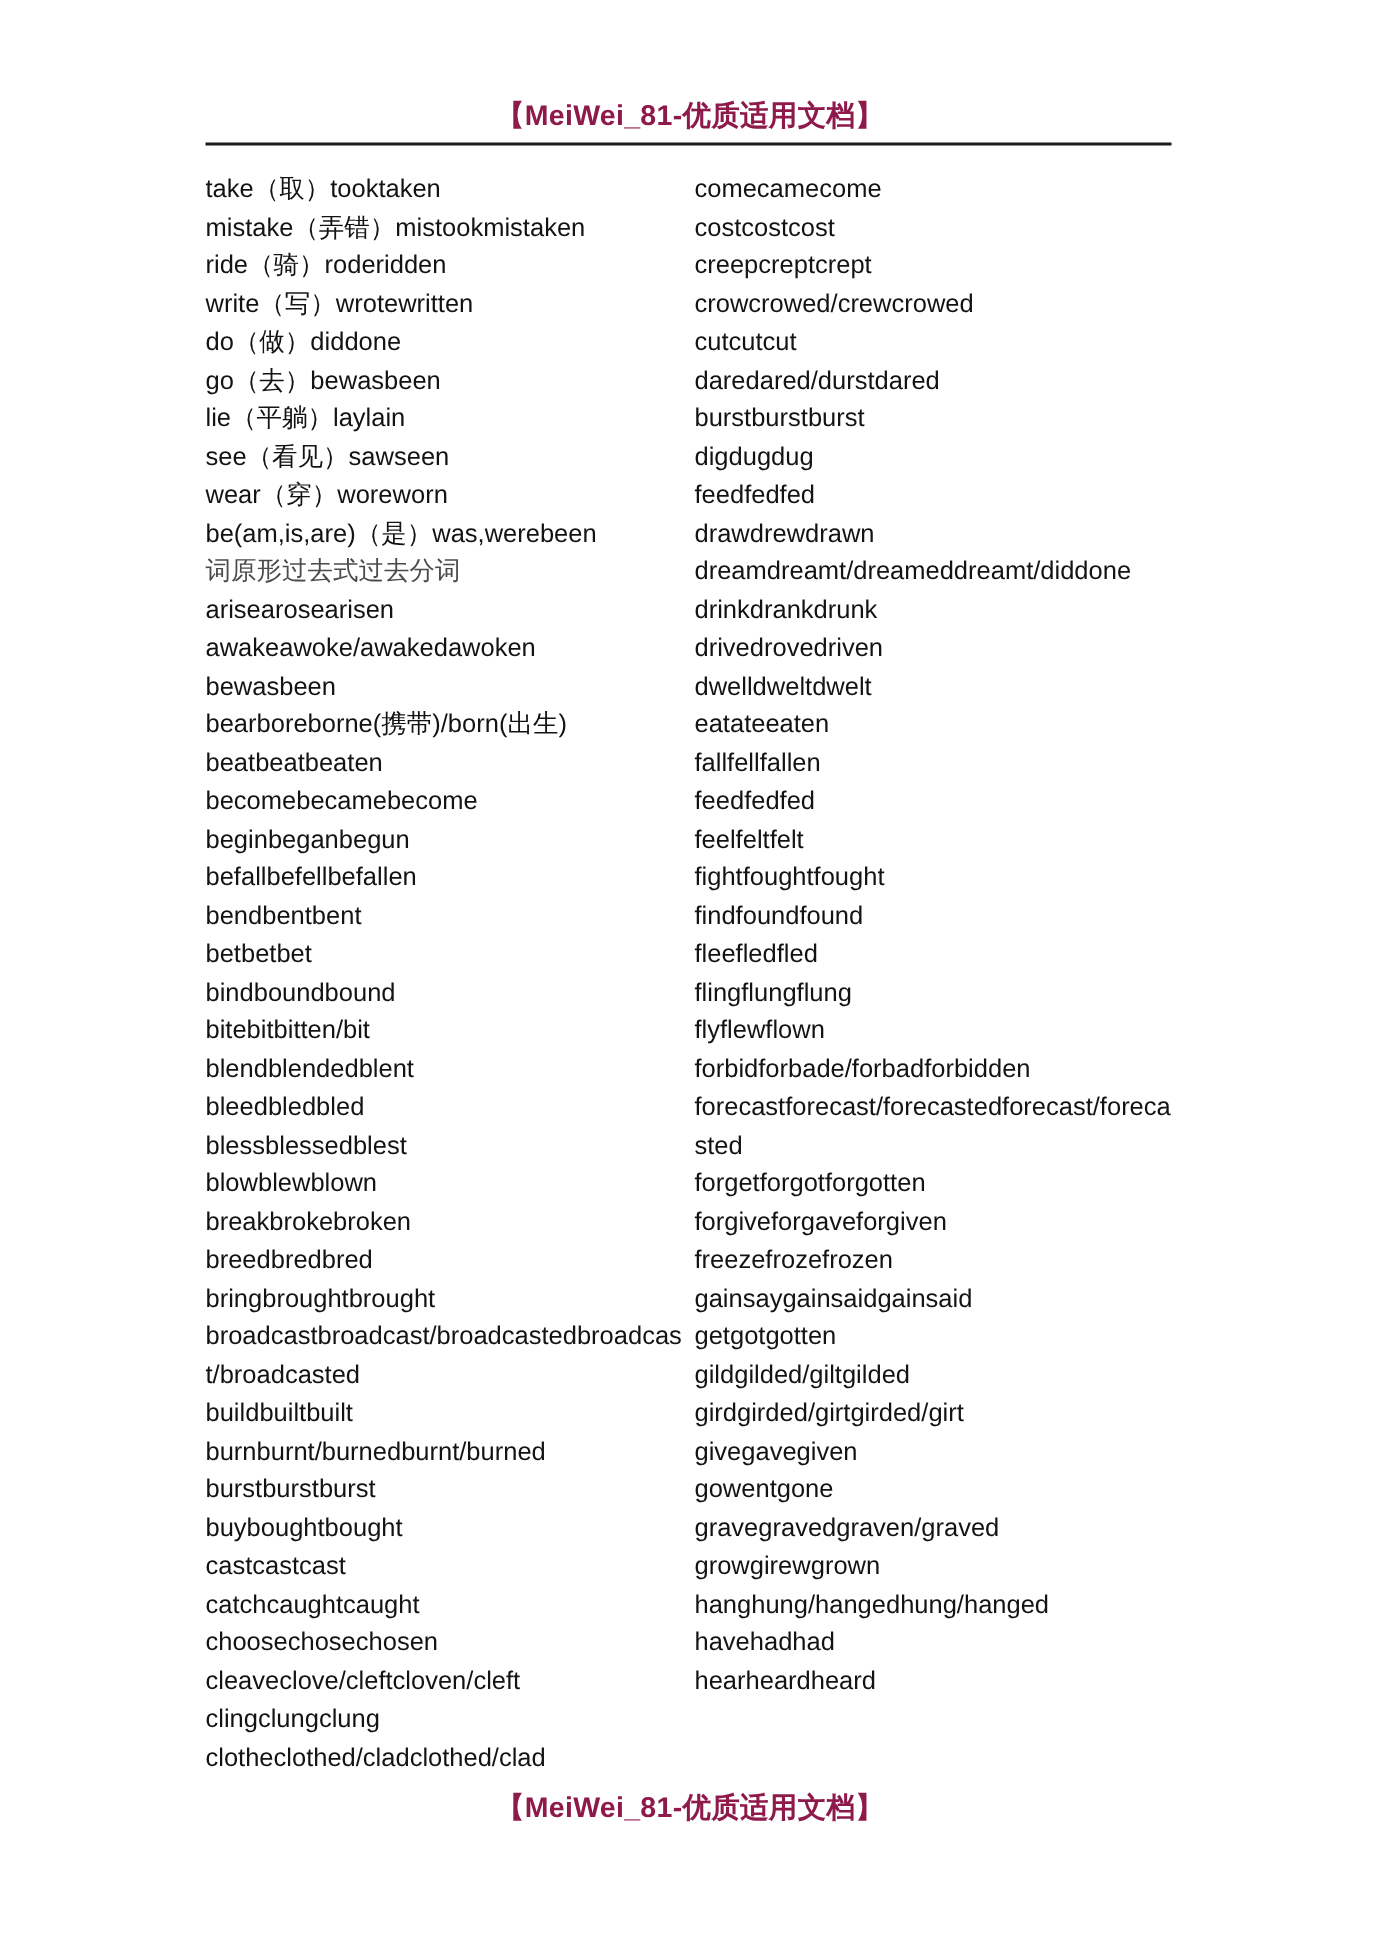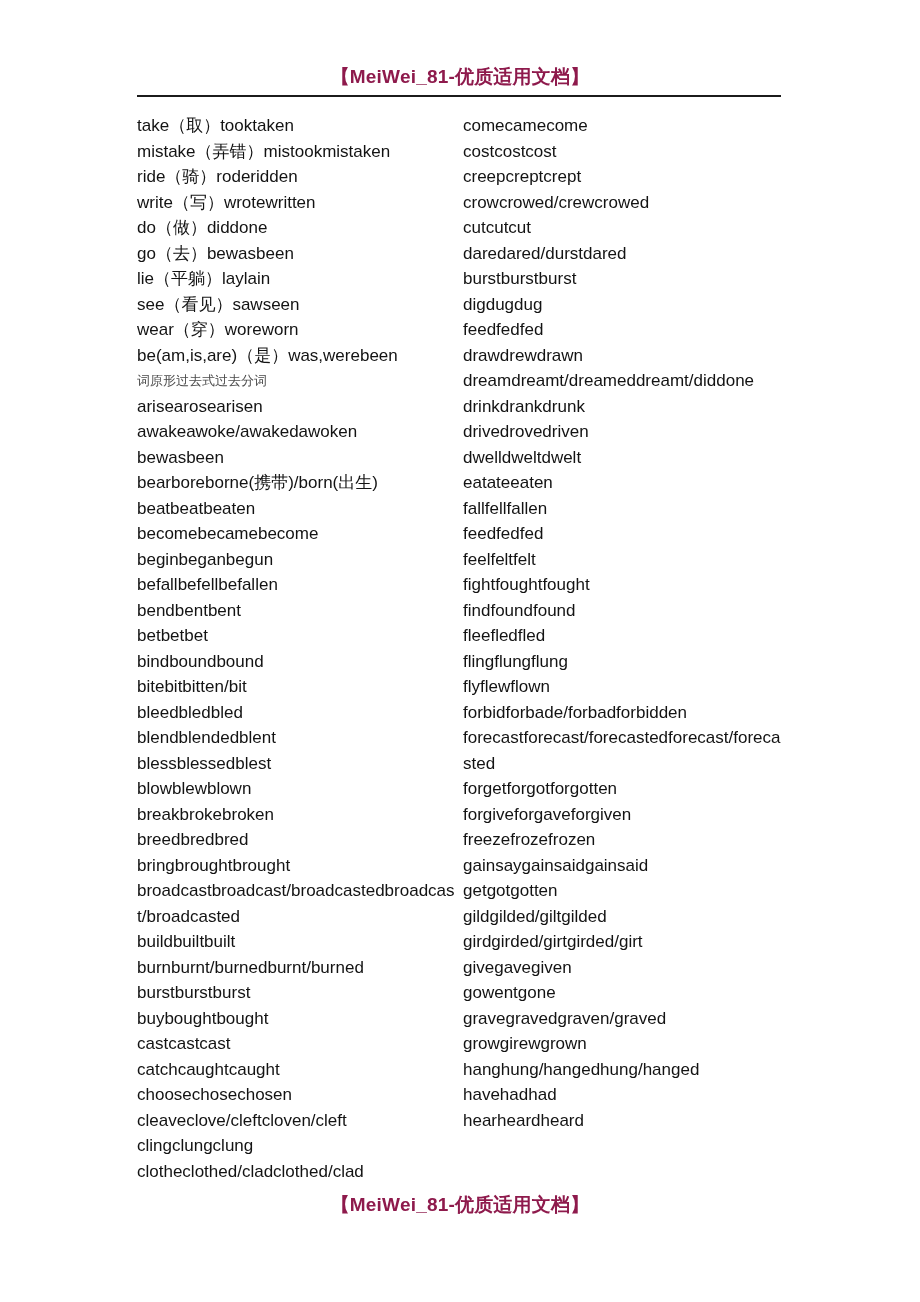--- a/index.html
+++ b/index.html
@@ -71,21 +71,21 @@
     font-family: "Liberation Sans", sans-serif;
   }
   .entry.wrap {
     white-space: normal;
     word-break: break-all;
   }
   
   .entry.cjk-note {
     font-family: "Liberation Serif", "DejaVu Serif", serif;
     color: #4b4b4b;
-    font-size: 13px;
+    font-size: 17px;
   }
 
   
   .doc-footer {
     position: absolute;
     left: 0;
     top: 1192px;
     width: 920px;
     text-align: center;
   }
@@ -127,22 +127,22 @@
         <div class="entry">bewasbeen</div>
         <div class="entry">bearboreborne(携带)/born(出生)</div>
         <div class="entry">beatbeatbeaten</div>
         <div class="entry">becomebecamebecome</div>
         <div class="entry">beginbeganbegun</div>
         <div class="entry">befallbefellbefallen</div>
         <div class="entry">bendbentbent</div>
         <div class="entry">betbetbet</div>
         <div class="entry">bindboundbound</div>
         <div class="entry">bitebitbitten/bit</div>
+        <div class="entry">blendblendedblent</div>
         <div class="entry">bleedbledbled</div>
-        <div class="entry">blendblendedblent</div>
         <div class="entry">blessblessedblest</div>
         <div class="entry">blowblewblown</div>
         <div class="entry">breakbrokebroken</div>
         <div class="entry">breedbredbred</div>
         <div class="entry">bringbroughtbrought</div>
         <div class="entry wrap">broadcastbroadcast/broadcastedbroadcast/broadcasted</div>
         <div class="entry">buildbuiltbuilt</div>
         <div class="entry">burnburnt/burnedburnt/burned</div>
         <div class="entry">burstburstburst</div>
         <div class="entry">buyboughtbought</div>

